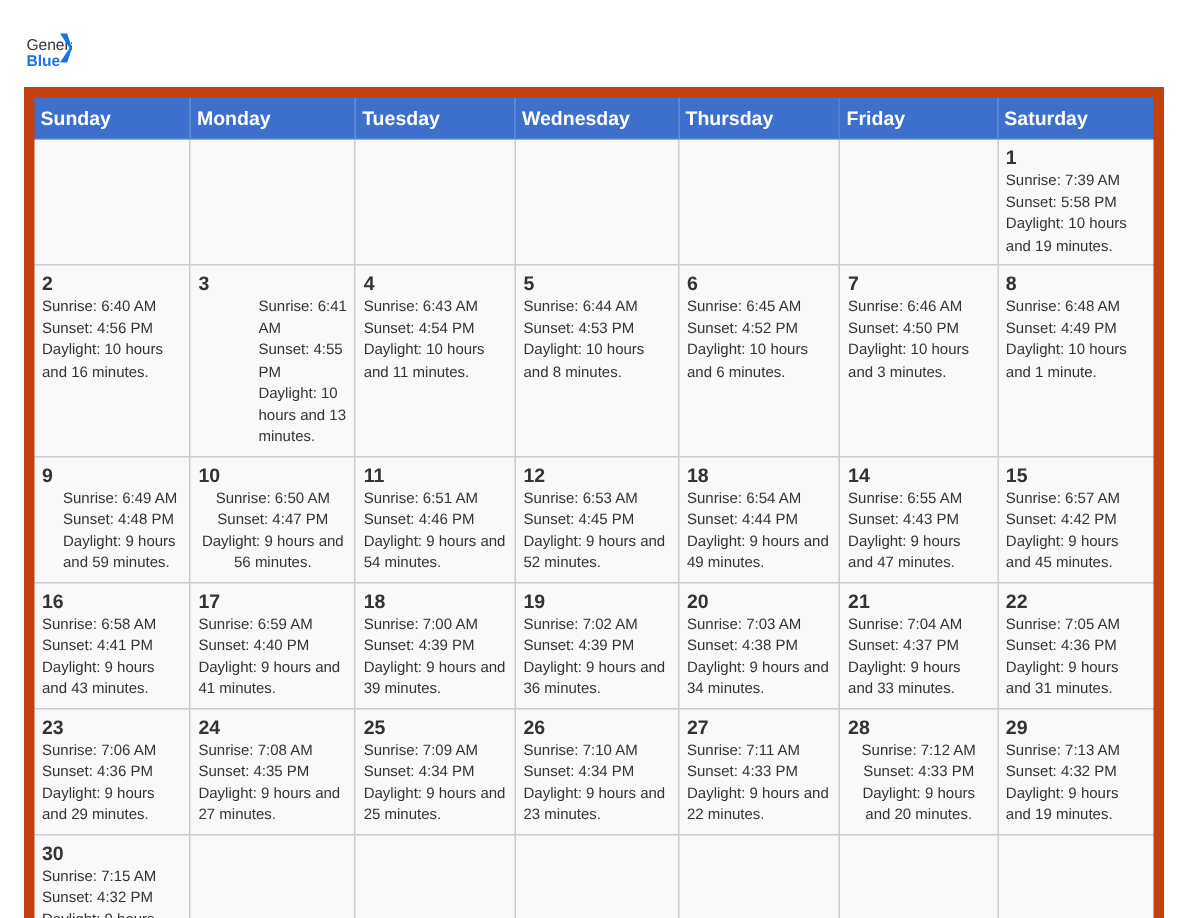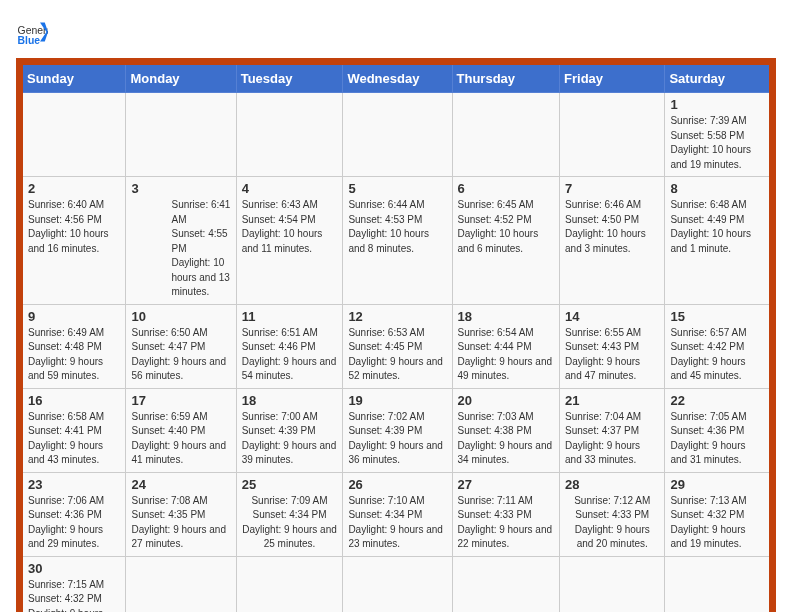--- a/index.html
+++ b/index.html
@@ -161,27 +161,27 @@
         <td>
           <span class="day-number">8</span>
           <div class="day-info" style="white-space: pre-line;">Sunrise: 6:48 AM
 Sunset: 4:49 PM
 Daylight: 10 hours and 1 minute.</div>
         </td>
       </tr>
       <tr>
         <td>
           <span class="day-number">9</span>
-          <div class="day-info" style="white-space: pre-line;">Sunrise: 6:49 AM
+          <div class="day-info" style="white-space: pre-line; margin-left: 14px;">Sunrise: 6:49 AM
 Sunset: 4:48 PM
 Daylight: 9 hours and 59 minutes.</div>
         </td>
         <td>
           <span class="day-number">10</span>
-          <div class="day-info" style="white-space: pre-line;">Sunrise: 6:50 AM
+          <div class="day-info" style="white-space: pre-line; text-align: center;">Sunrise: 6:50 AM
 Sunset: 4:47 PM
 Daylight: 9 hours and 56 minutes.</div>
         </td>
         <td>
           <span class="day-number">11</span>
           <div class="day-info" style="white-space: pre-line;">Sunrise: 6:51 AM
 Sunset: 4:46 PM
 Daylight: 9 hours and 54 minutes.</div>
         </td>
         <td>
@@ -261,21 +261,21 @@
 Daylight: 9 hours and 29 minutes.</div>
         </td>
         <td>
           <span class="day-number">24</span>
           <div class="day-info" style="white-space: pre-line;">Sunrise: 7:08 AM
 Sunset: 4:35 PM
 Daylight: 9 hours and 27 minutes.</div>
         </td>
         <td>
           <span class="day-number">25</span>
-          <div class="day-info" style="white-space: pre-line; text-align: center;">Sunrise: 7:09 AM
+          <div class="day-info" style="white-space: pre-line;">Sunrise: 7:09 AM
 Sunset: 4:34 PM
 Daylight: 9 hours and 25 minutes.</div>
         </td>
         <td>
           <span class="day-number">26</span>
           <div class="day-info" style="white-space: pre-line;">Sunrise: 7:10 AM
 Sunset: 4:34 PM
 Daylight: 9 hours and 23 minutes.</div>
         </td>
         <td>

